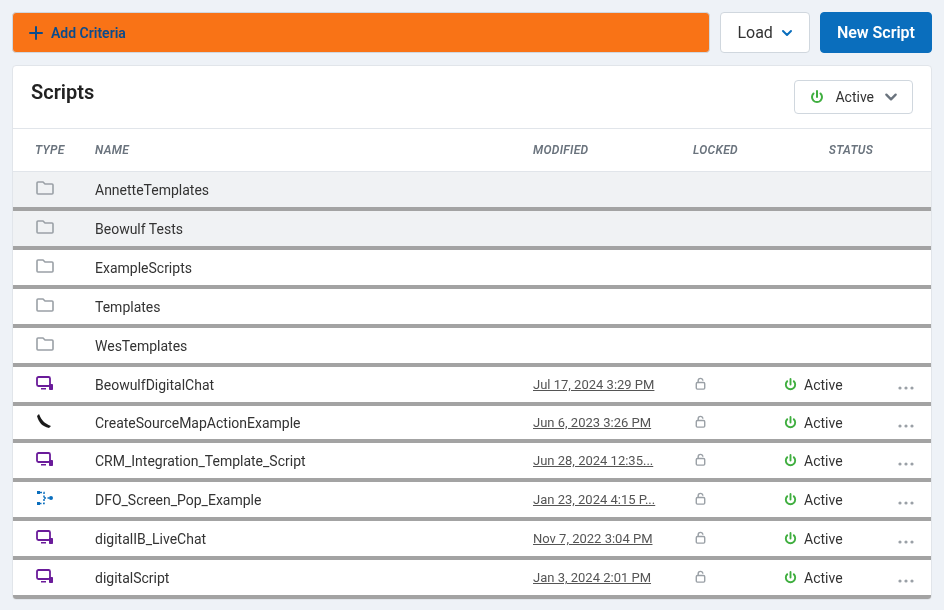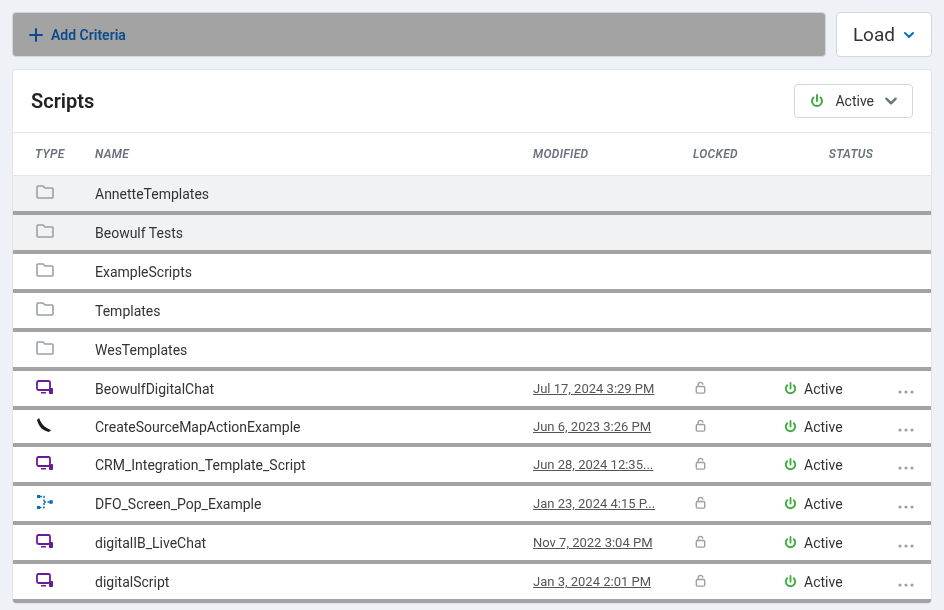--- a/index.html
+++ b/index.html
@@ -1,23 +1,23 @@
 <!DOCTYPE html>
 <html><head>
 <meta charset="utf-8">
 <style>
 * { box-sizing: border-box; margin: 0; padding: 0; }
 body { font-family: -apple-system, BlinkMacSystemFont, "Segoe UI", Roboto, Arial, sans-serif; background: #eef2f7; font-size: 14px; color: #333; }
 .page { padding: 12px; }
 .topbar { display: flex; gap: 10px; margin-bottom: 12px; }
-.add-criteria { flex: 1; background: #a3a3a3; border: 1px solid #d0d7de; border-radius: 4px; padding: 10px 16px; display: flex; align-items: center; gap: 8px; color: #0a4b8c; font-weight: 600; cursor: pointer; }
-.btn { background: #fff; border: 1px solid #d0d7de; border-radius: 4px; padding: 10px 16px; display: flex; align-items: center; gap: 8px; cursor: pointer; font-size: 19px; color: #333; }
+.add-criteria { flex: 1; background: #f97316; border: 1px solid #d0d7de; border-radius: 4px; padding: 10px 16px; display: flex; align-items: center; gap: 8px; color: #0a4b8c; font-weight: 600; cursor: pointer; }
+.btn { background: #fff; border: 1px solid #d0d7de; border-radius: 4px; padding: 10px 16px; display: flex; align-items: center; gap: 8px; cursor: pointer; font-size: 16px; color: #333; }
 .btn-primary { background: #0a6ebd; border-color: #0a6ebd; color: #fff; font-weight: 600; }
 .panel { background: #fff; border: 1px solid #e1e5ea; border-radius: 4px; overflow: hidden; }
-.panel-header { display: flex; justify-content: space-between; align-items: center; padding: 14px 18px; }
+.panel-header { display: flex; justify-content: space-between; padding: 14px 18px; }
 .panel-title { font-size: 20px; font-weight: 600; color: #222; }
 .status-filter { border: 1px solid #d0d7de; border-radius: 4px; padding: 8px 14px; display: flex; align-items: center; gap: 10px; cursor: pointer; }
 .table { width: 100%; border-collapse: collapse; }
 .thead { border-top: 1px solid #e1e5ea; border-bottom: 1px solid #e1e5ea; }
 .th { color: #6a737d; font-size: 12px; font-weight: 600; text-align: left; padding: 14px 12px; letter-spacing: 0.3px; font-style: italic; }
 .th-type { width: 70px; padding-left: 22px; }
 .th-name { }
 .th-mod { width: 160px; }
 .th-lock { width: 90px; }
 .th-status { width: 160px; text-align: center; }
@@ -47,20 +47,23 @@
       <span>Add Criteria</span>
     </div>
     <div class="btn">
       <span>Load</span>
       <span class="icon">
         <svg width="12" height="12" viewBox="0 0 12 12">
             <path d="M2 4l4 4 4-4" stroke="#0a6ebd" stroke-width="2" fill="none" stroke-linecap="round" stroke-linejoin="round"></path>
           </svg>
       </span>
     </div>
+    <div class="btn btn-primary">
+      <span>New Script</span>
+    </div>
   </div>
 
   <div class="panel">
     <div class="panel-header">
       <div class="panel-title">Scripts</div>
       <div class="status-filter">
         <span class="icon">
           <svg width="16" height="16" viewBox="0 0 16 16">
               <path d="M8 2v6" stroke="#3fae3f" stroke-width="2" stroke-linecap="round"></path>
               <path d="M4.5 4.5a5 5 0 1 0 7 0" stroke="#3fae3f" stroke-width="2" fill="none" stroke-linecap="round"></path>

